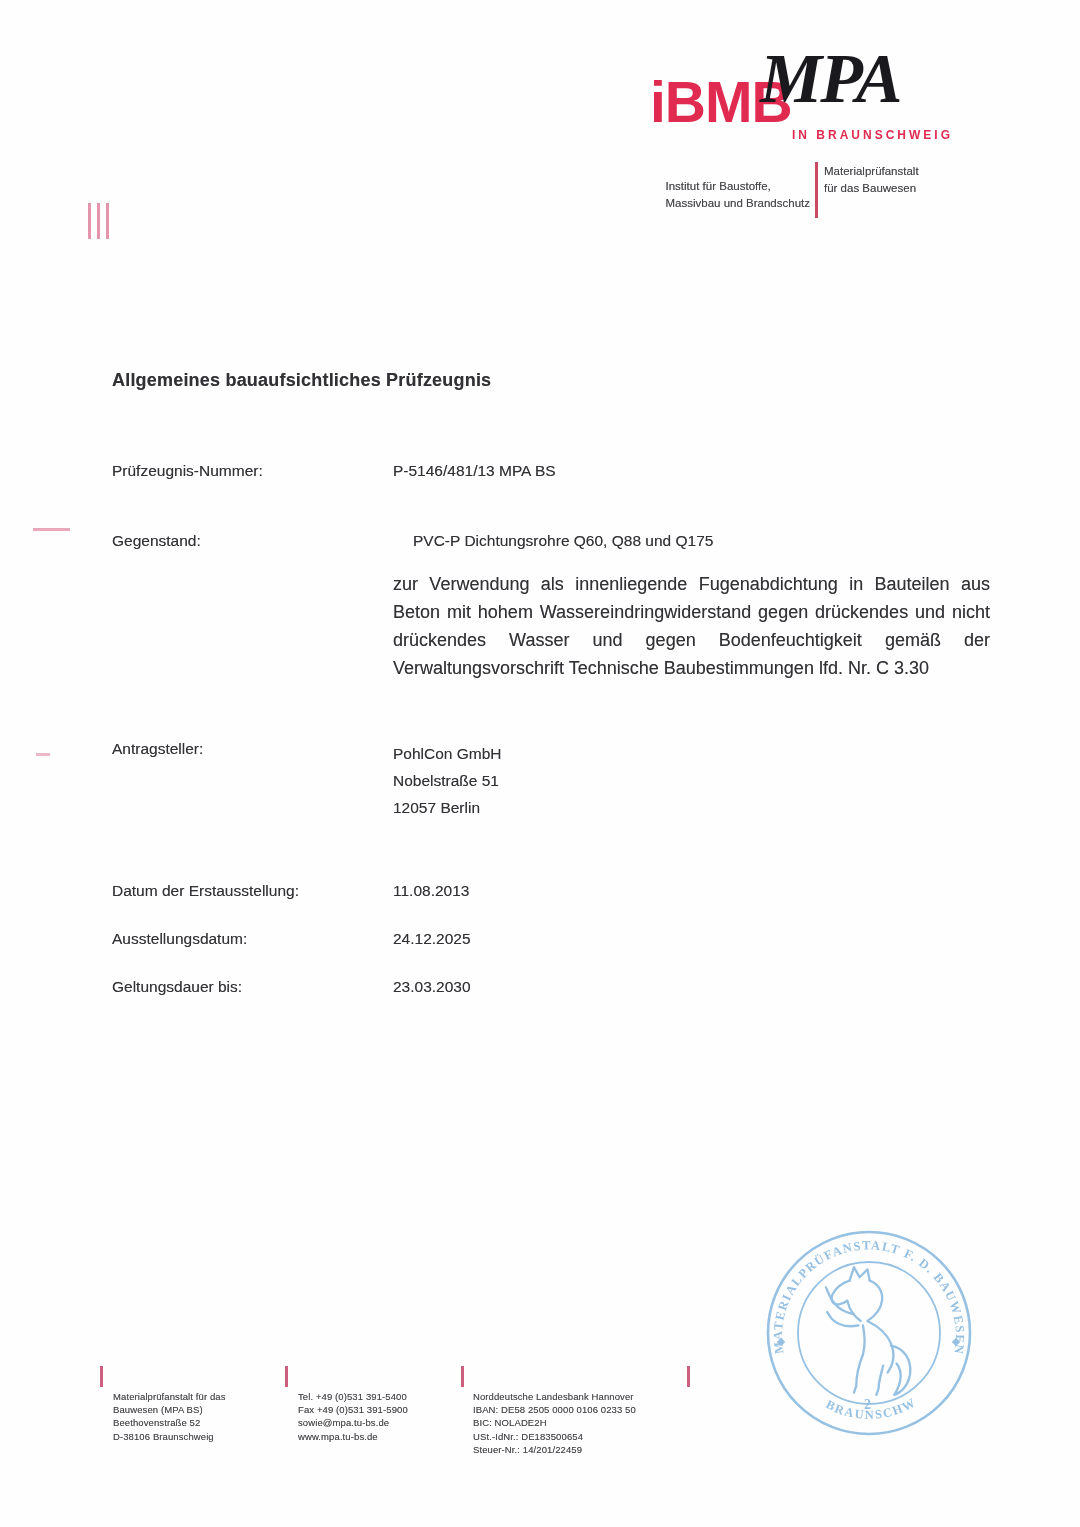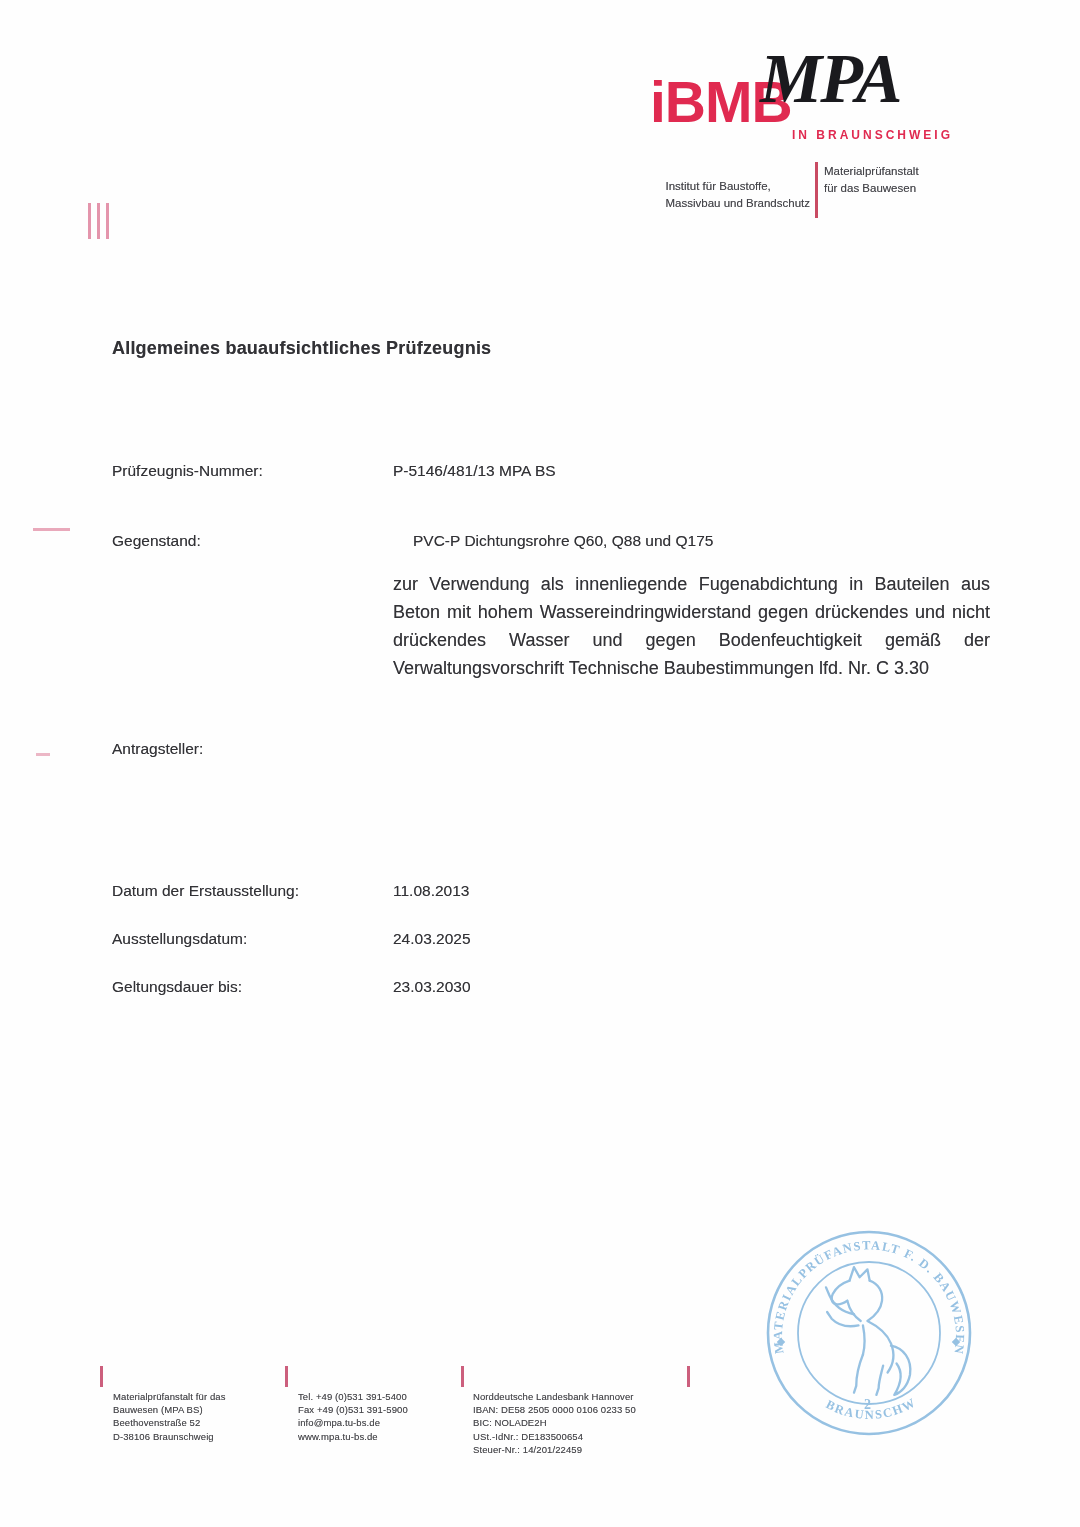--- a/index.html
+++ b/index.html
@@ -11,21 +11,21 @@
   .soft{text-shadow:0 0 0.6px rgba(70,70,75,.55);}
   
   .ibmb{font-weight:800;font-size:57px;letter-spacing:-1px;line-height:1;transform:scaleX(.97);transform-origin:left top;}
   .mpa{font-family:"Liberation Serif",serif;font-style:italic;font-weight:700;font-size:70px;line-height:1;letter-spacing:-2px;}
   .mpa-sub{font-weight:700;font-size:12px;letter-spacing:3px;}
   .logo-small{font-size:11.5px;line-height:17px;color:#45454a;}
   .logo-divider{width:3px;background:#c94b63;}
   
   .mark{background:#dd7b97;}
   
-  .title{font-size:18px;font-weight:700;letter-spacing:.2px;}
+  .title{font-size:18px;font-weight:700;letter-spacing:.2px;margin-top:32px;}
   .label{font-size:15.5px;}
   .value{font-size:15.5px;}
   .para{font-size:18px;line-height:28px;text-align:justify;}
   .lines{font-size:15.5px;line-height:27px;}
   .summary{font-size:15.5px;}
   
   .fbar{width:2.5px;height:21px;background:#cc5f7d;}
   .fcol{font-size:9.5px;line-height:13.2px;color:#48484c;letter-spacing:.1px;}
   .fcol div{white-space:nowrap;}
   
@@ -64,26 +64,31 @@
 
   <div class="abs label soft" style="left:112px;top:462px;">Prüfzeugnis-Nummer:</div>
   <div class="abs value soft" style="left:393px;top:462px;">P-5146/481/13 MPA BS</div>
 
   <div class="abs label soft" style="left:112px;top:532px;">Gegenstand:</div>
   <div class="abs value soft" style="left:393px;top:532px;margin-left:20px;">PVC-P Dichtungsrohre Q60, Q88 und Q175</div>
 
   <div class="abs para soft" style="left:393px;top:570px;width:597px;">zur Verwendung als innenliegende Fugenabdichtung in Bauteilen aus Beton mit hohem Wassereindringwiderstand gegen drückendes und nicht drückendes Wasser und gegen Bodenfeuchtigkeit gemäß der Verwaltungsvorschrift Technische Baubestimmungen lfd. Nr. C 3.30</div>
 
   <div class="abs label soft" style="left:112px;top:740px;">Antragsteller:</div>
+  <div class="abs lines soft" style="left:393px;top:740px;">
+    <div>PohlCon GmbH</div>
+    <div>Nobelstraße 51</div>
+    <div>12057 Berlin</div>
+  </div>
 
   <div class="abs label soft" style="left:112px;top:882px;">Datum der Erstausstellung:</div>
   <div class="abs value soft" style="left:393px;top:882px;">11.08.2013</div>
 
   <div class="abs label soft" style="left:112px;top:930px;">Ausstellungsdatum:</div>
-  <div class="abs value soft" style="left:393px;top:930px;">24.03.2025</div>
+  <div class="abs value soft" style="left:393px;top:930px;">24.12.2025</div>
 
   <div class="abs label soft" style="left:112px;top:978px;">Geltungsdauer bis:</div>
   <div class="abs value soft" style="left:393px;top:978px;">23.03.2030</div>
 
 
   <svg class="abs stamp" style="left:758px;top:1222px;" width="222" height="222" viewBox="0 0 222 222">
     <defs>
       <path id="arcTop" d="M 26,133 A 87,87 0 1 1 196,133" fill="none"></path>
       <path id="arcBottom" d="M 67,185 A 87,87 0 0 0 155,185" fill="none"></path>
     </defs>
@@ -123,21 +128,21 @@
   <div class="abs fcol soft" style="left:113px;top:1390px;">
     <div>Materialprüfanstalt für das</div>
     <div>Bauwesen (MPA BS)</div>
     <div>Beethovenstraße 52</div>
     <div>D-38106 Braunschweig</div>
   </div>
 
   <div class="abs fcol soft" style="left:298px;top:1390px;">
     <div>Tel. +49 (0)531 391-5400</div>
     <div>Fax +49 (0)531 391-5900</div>
-    <div>info@mpa.tu-bs.de</div>
+    <div>sowie@mpa.tu-bs.de</div>
     <div>www.mpa.tu-bs.de</div>
   </div>
 
   <div class="abs fcol soft" style="left:473px;top:1390px;">
     <div>Norddeutsche Landesbank Hannover</div>
     <div>IBAN: DE58 2505 0000 0106 0233 50</div>
     <div>BIC: NOLADE2H</div>
     <div>USt.-IdNr.: DE183500654</div>
     <div>Steuer-Nr.: 14/201/22459</div>
   </div>

